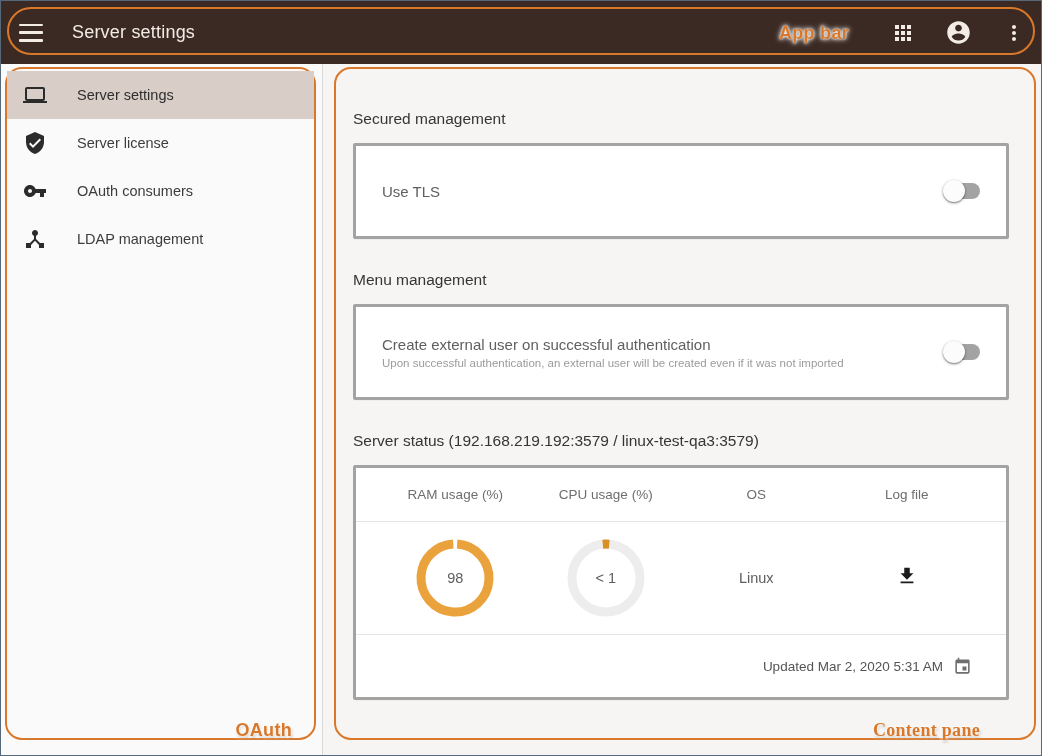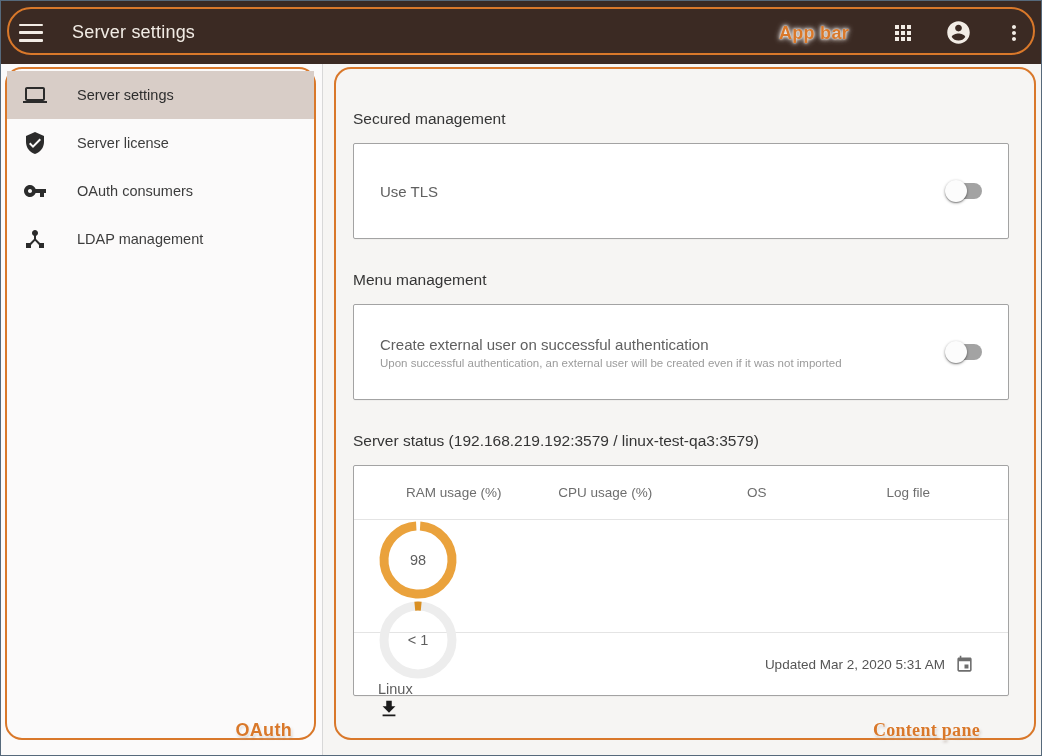--- a/index.html
+++ b/index.html
@@ -42,37 +42,37 @@
   .menu-item.selected{background:var(--selected_item_bg);}
   .menu-item .mi-icon{width:24px;height:24px;margin-left:16px;flex:none;}
   .menu-item .mi-label{margin-left:30px;font-size:14.5px;color:#3D3D3D;}
   .menu-item.selected .mi-label{font-weight:500;color:#2E2E2E;}
 
   .content{flex:1;background:var(--content_bg);position:relative;}
   .content-outline{left:11px;top:3px;right:5px;bottom:15px;border-radius:17px;}
   .content-inner{position:absolute;left:30px;right:32px;top:46px;}
 
   .section-heading{font-size:15.5px;font-weight:500;color:#353535;margin-bottom:15px;}
-  .card{background:#fff;border:1px solid #a3a3a3;border-radius:2px;box-shadow:0 1px 1px rgba(0,0,0,.03);gap:23px;}
+  .card{background:#fff;border:3px solid #a3a3a3;border-radius:2px;box-shadow:0 1px 1px rgba(0,0,0,.03);gap:23px;}
   .setting-card{height:96px;display:flex;align-items:center;padding:0 26px;margin-bottom:32px;position:relative;}
   .setting-text{flex:1;padding-right:70px;}
   .setting-label{font-size:15px;color:#606060;}
   .setting-hint{font-size:11.5px;color:#9B9B9B;margin-top:4px;}
 
   
   .toggle{position:relative;width:37px;height:22px;flex:none;cursor:pointer;}
   .toggle .track{position:absolute;left:3px;top:3px;width:34px;height:16px;border-radius:8px;background:#A3A3A3;}
   .toggle .thumb{position:absolute;left:0;top:0;width:22px;height:22px;border-radius:50%;background:#FCFCFC;
     box-shadow:0 1px 3px rgba(0,0,0,.4),0 1px 1px rgba(0,0,0,.24);}
 
   
   .status-card{padding:0;}
   .status-row{display:flex;padding:0 24px;}
   .status-header{height:54px;align-items:center;border-bottom:1px solid #E4E4E4;}
-  .status-body{height:113px;align-items:flex-start;border-bottom:1px solid #E4E4E4;flex-direction:column;}
+  .status-body{height:113px;align-items:center;border-bottom:1px solid #E4E4E4;}
   .status-col{flex:1;text-align:center;}
   .col-header{font-size:13.5px;color:#6E6E6E;}
   .donut-wrap{position:relative;width:80px;height:80px;margin:0 auto;}
   .donut-wrap svg{position:absolute;left:0;top:0;}
   .ring-fg{fill:none;stroke:var(--donut_orange);stroke-width:9;}
   .ring-bg{fill:none;stroke:var(--donut_track);stroke-width:9;}
   .ring-accent{fill:none;stroke:var(--donut_accent);stroke-width:9;}
   .donut-center{position:absolute;inset:0;display:flex;align-items:center;justify-content:center;
     font-size:14.5px;color:#5E5E5E;}
   .os-text{font-size:14.5px;color:#5E5E5E;}

